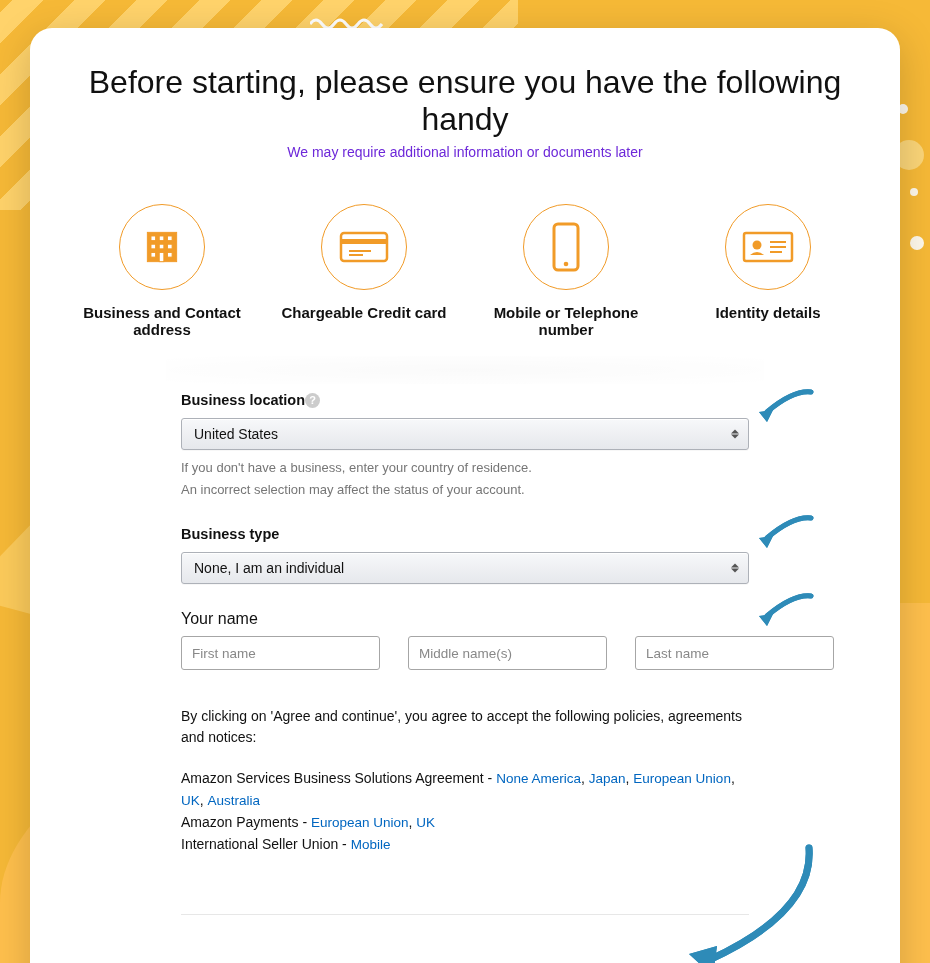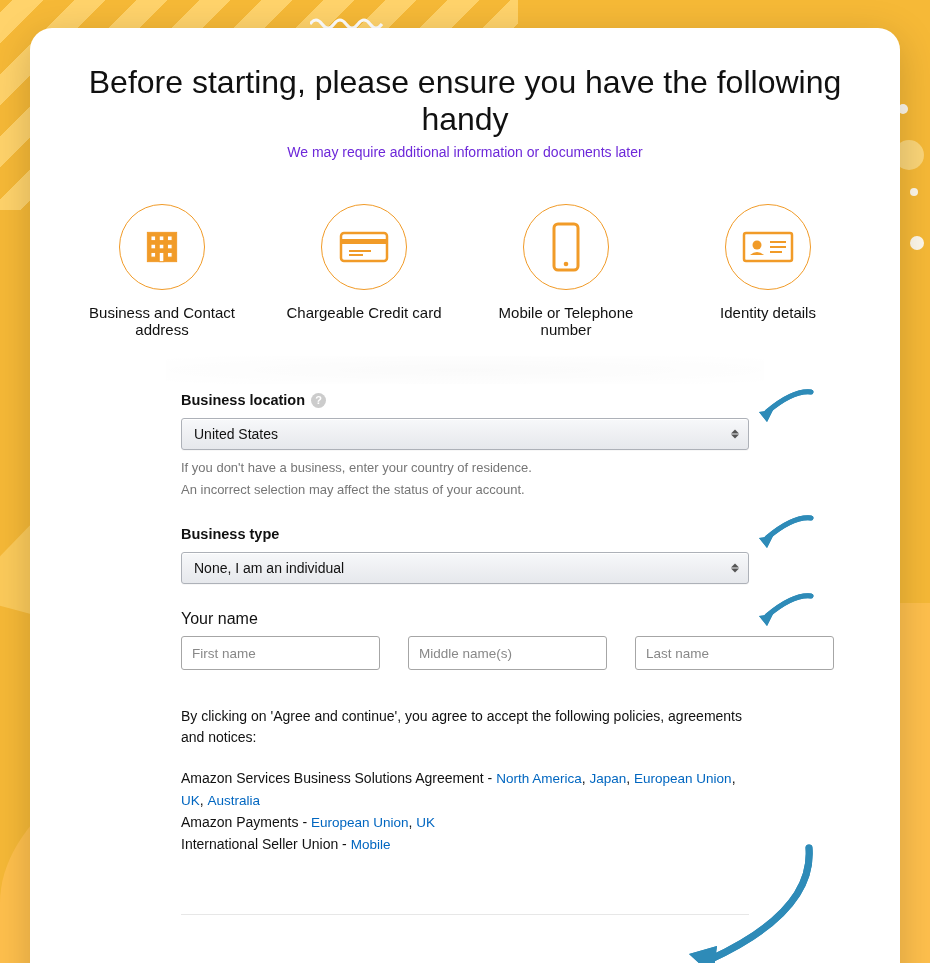--- a/index.html
+++ b/index.html
@@ -32,26 +32,26 @@
       border-radius: 22px;
       box-shadow: 0 10px 40px rgba(0,0,0,.18);
       padding: 36px 26px 42px;
     }
     .heading { text-align:center; font-size:32px; color:#111; font-weight:400; }
     .subheading { text-align:center; font-size:14px; color:#6d28d9; margin-top:6px;}
     
     .req-row { display:flex; justify-content:space-between; margin:44px 12px 0; gap:14px; }
     .req-item { flex:1; text-align:center; }
     .req-circle { width:86px; height:86px; border:1.5px solid #f19b28; border-radius:50%; margin:0 auto; display:flex; align-items:center; justify-content:center; }
-    .req-label { font-size:15px; color:#111; font-weight:400; margin-top:14px; }
+    .req-label { font-size:15px; color:#111; font-weight:700; margin-top:14px; }
     .icon-orange { fill:#f19b28; stroke:#f19b28; }
     
     .blurband { height:28px; margin:18px 110px 0; background:radial-gradient(rgba(0,0,0,.02),transparent); }
     .form-col { width:568px; margin: 8px auto 0; position:relative; }
-    .field-label { font-size:14.5px; font-weight:700; color:#111; display:flex; align-items:center; gap:6px;}
+    .field-label { font-size:14.5px; font-weight:700; color:#111; display:flex; align-items:center; }
     .help-icon { width:15px;height:15px;border-radius:50%;background:#ccc;color:#fff;font-size:11px;line-height:15px;text-align:center;font-weight:700;}
     .select { position:relative; }
     .select-box {
       margin-top:10px; height:32px; width:100%;
       border:1px solid #adb1b8; border-radius:3px;
       background: linear-gradient(#f7f8fa,#e6e8ec);
       display:flex; align-items:center; padding:12px 12px;
       font-size:14px; color:#111;
       box-shadow: inset 0 1px 0 #fff, 0 1px 0 rgba(0,0,0,.03);
       cursor:pointer;
@@ -222,21 +222,21 @@
     <p class="plain-label">Your name</p>
     <div class="name-row">
       <input class="text-input" placeholder="First name" style="">
       <input class="text-input" placeholder="Middle name(s)" style="">
       <input class="text-input" placeholder="Last name" style="">
     </div>
 
     <div class="agree-block">
       <p class="agree-intro">By clicking on 'Agree and continue', you agree to accept the following policies, agreements and notices:</p>
       <p class="agree-line">
-        <span>Amazon Services Business Solutions Agreement - </span><a class="link">North America</a>, <a class="link">Japan</a>, <a class="link">European Union</a>, <a class="link">UK</a>, <a class="link">Australia</a>
+        <span>Amazon Services Business Solutions Agreement - </span><a class="link">None America</a>, <a class="link">Japan</a>, <a class="link">European Union</a>, <a class="link">UK</a>, <a class="link">Australia</a>
       </p>
       <p class="agree-line">
         <span>Amazon Payments - </span><a class="link">European Union</a>, <a class="link">UK</a>
       </p>
       <p class="agree-line">
         <span>International Seller Union - </span><a class="link">Mobile</a>
       </p>
     </div>
 
     <hr class="divider">

